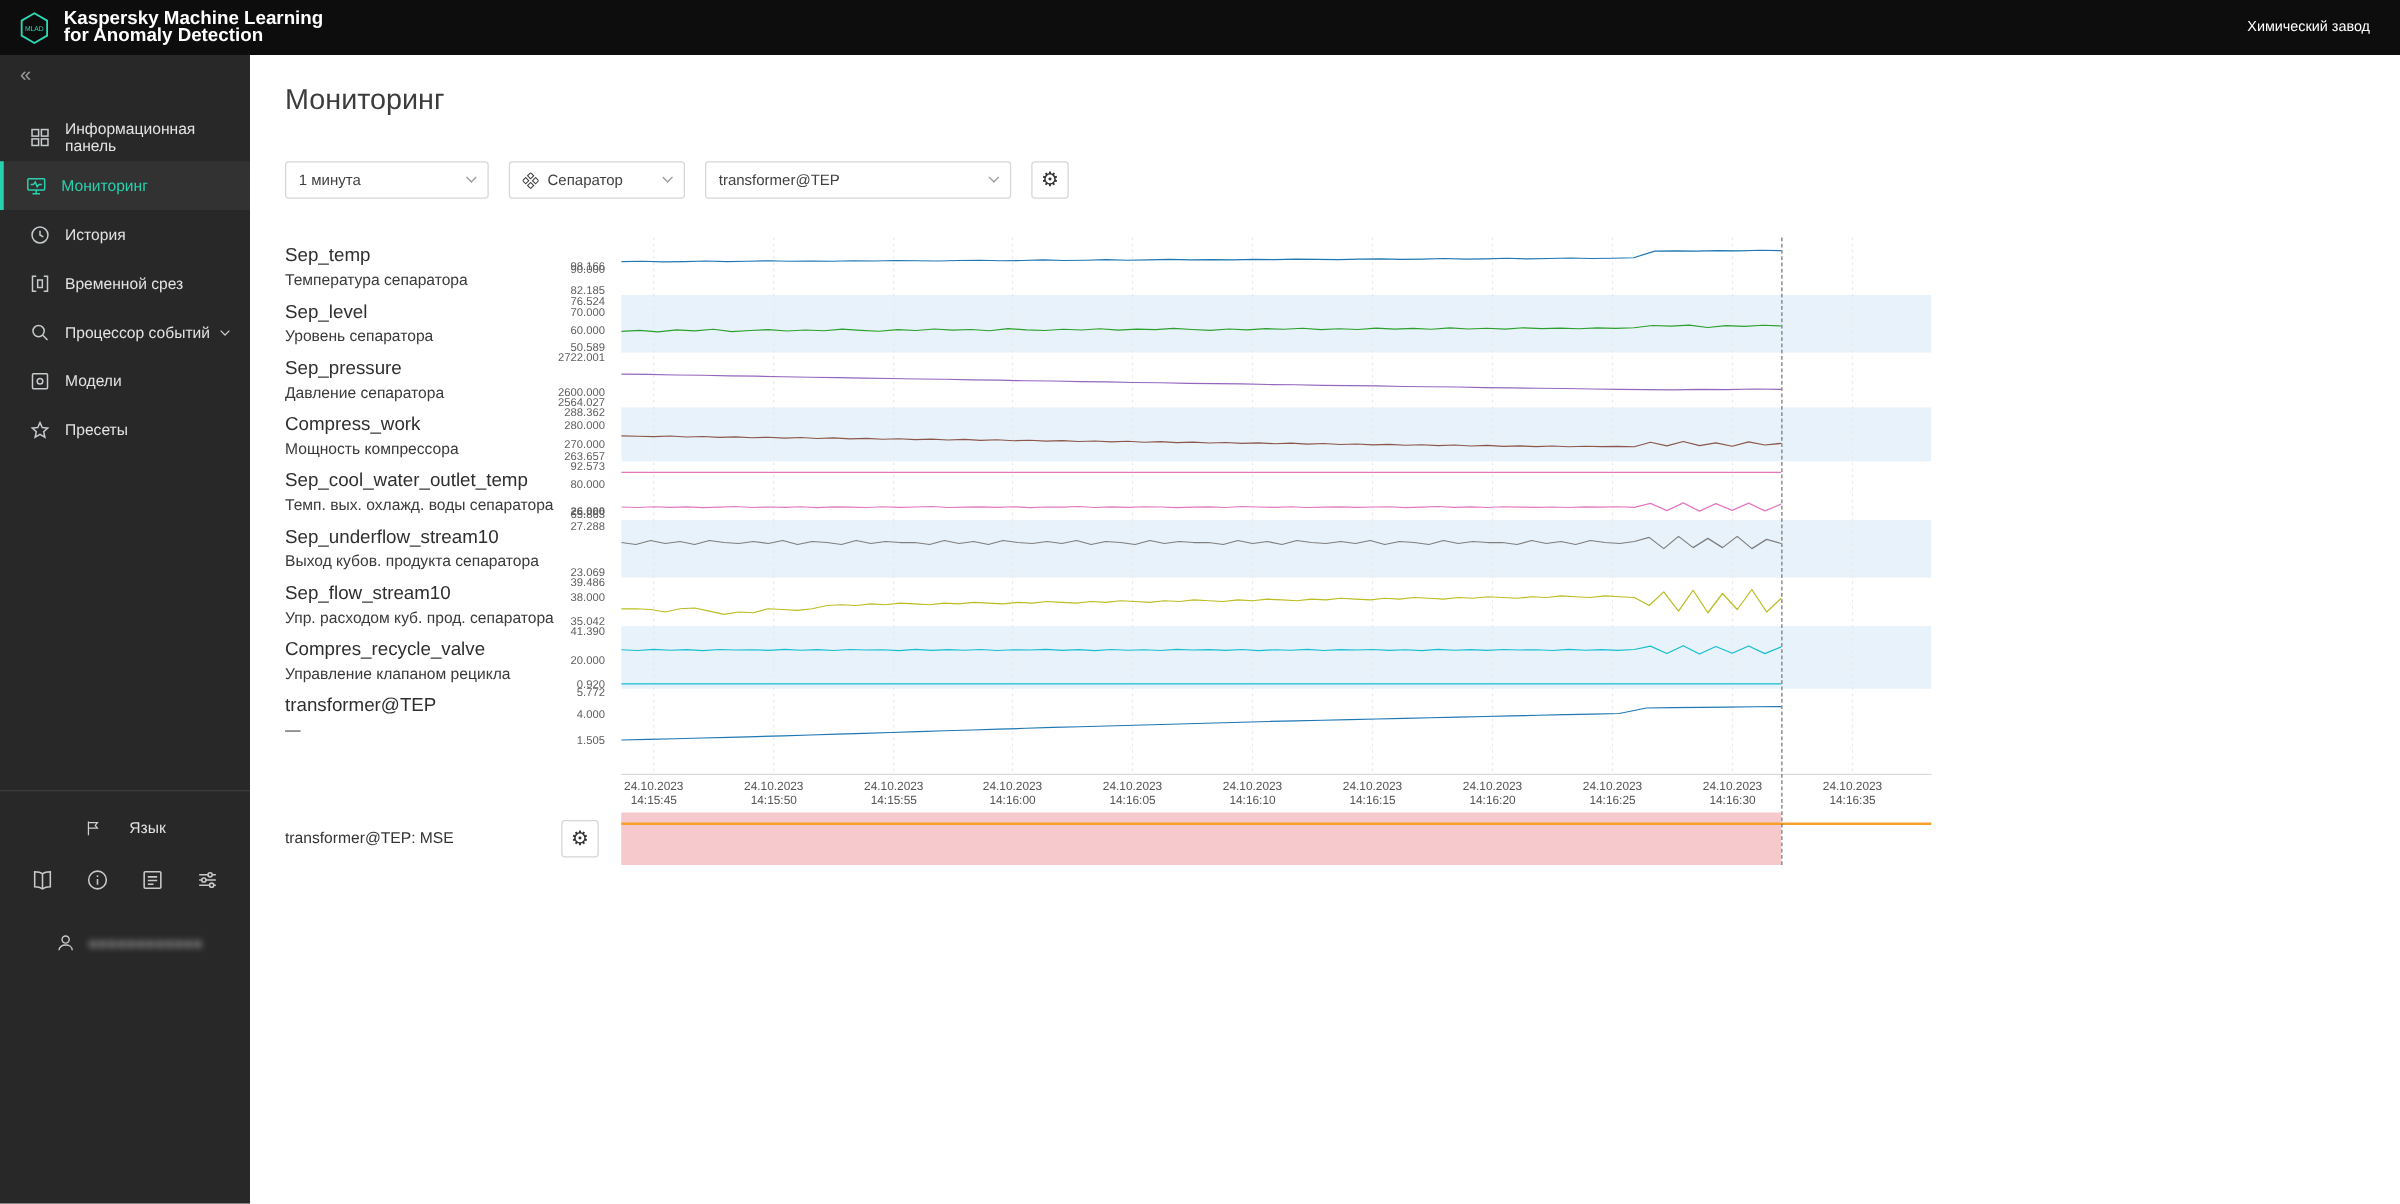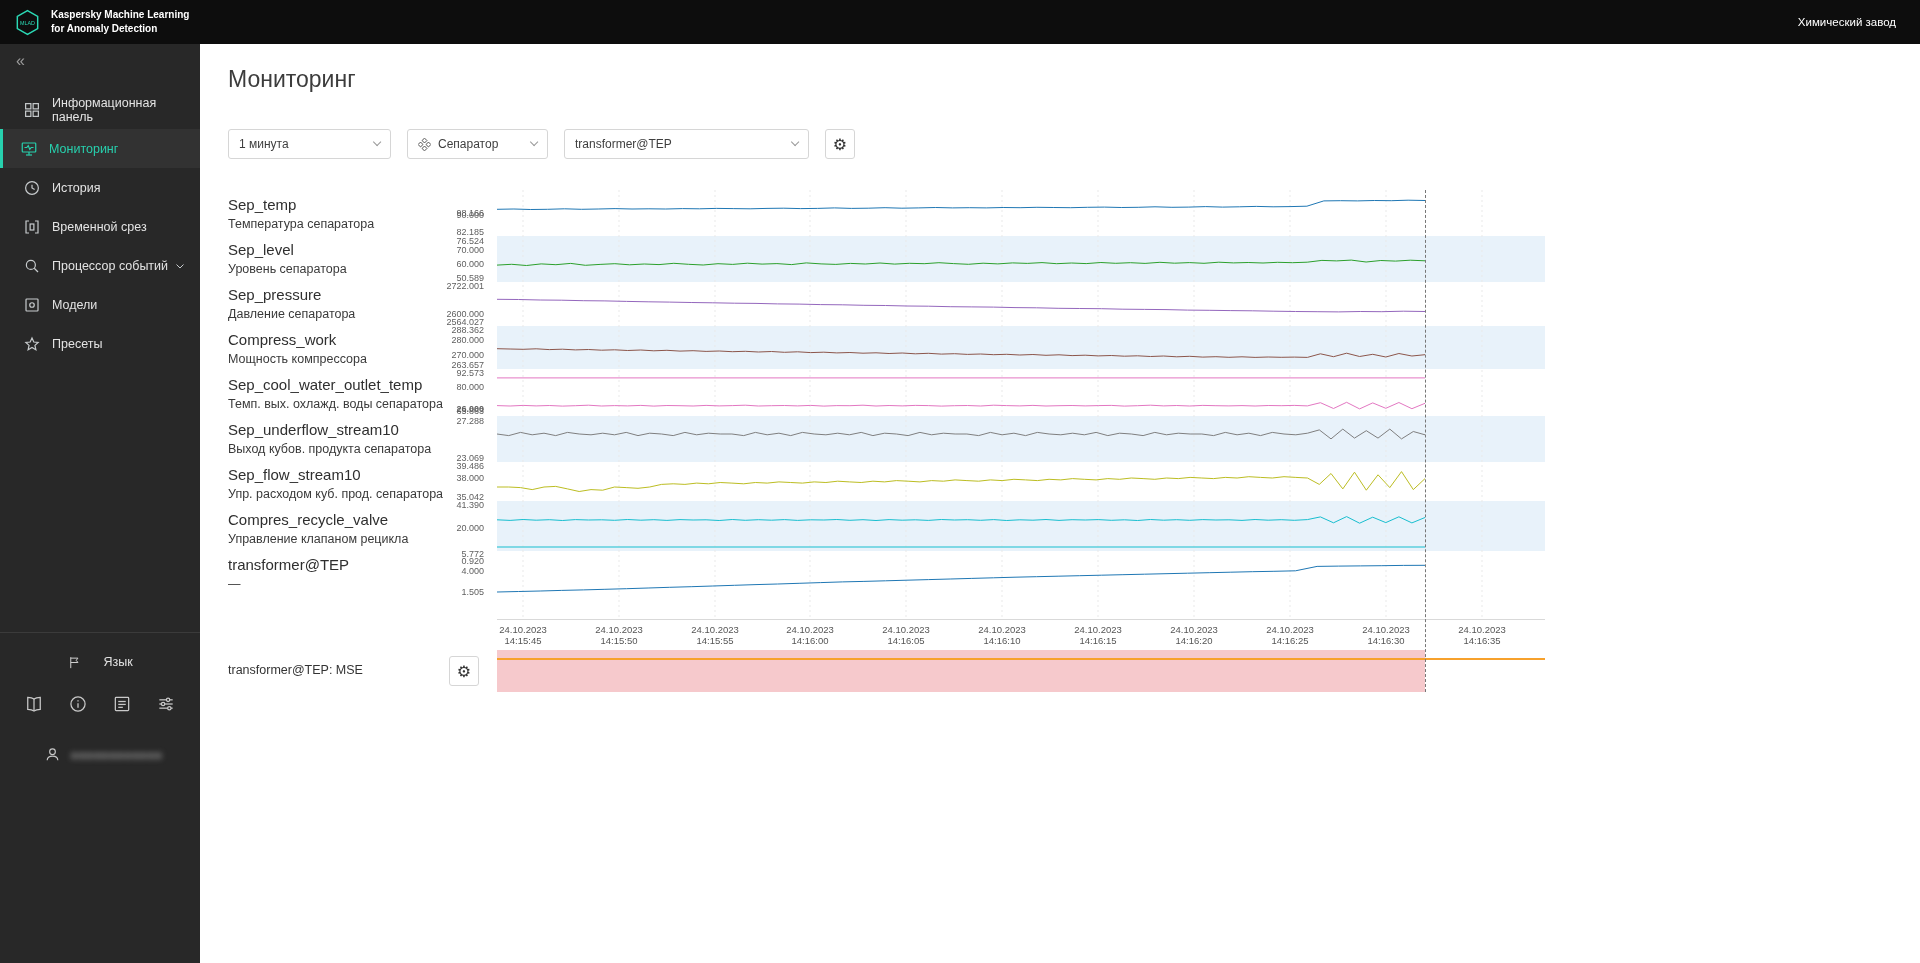--- a/index.html
+++ b/index.html
@@ -9,21 +9,21 @@
     background:#ffffff; font-family:"Liberation Sans", sans-serif; color:#333;
   }
 
   
   .header {
     position:absolute; left:0; top:0; width:1920px; height:44px; background:#0d0d0d;
     display:flex; align-items:center; justify-content:space-between;
     padding:0 24px 0 14px; z-index:20;
   }
   .brand { display:flex; align-items:center; gap:10px; }
-  .brand-name { color:#ffffff; font-size:10px; line-height:14px; font-weight:600; }
+  .brand-name { color:#ffffff; font-size:15px; line-height:14px; font-weight:600; }
   .org { color:#ffffff; font-size:11.5px; }
 
   
   .sidebar {
     position:absolute; left:0; top:44px; width:200px; height:919px;
     background:#282828; color:#e6e6e6; z-index:10;
   }
   .collapse { position:absolute; top:8px; left:16px; color:#9b9b9b; font-size:16px; cursor:pointer; }
   .nav { position:absolute; top:46px; left:0; width:200px; }
   .nav-item {
@@ -319,21 +319,21 @@
     <span class="y-tick" style="top: 382px; margin-left: 46px;">80.000</span>
     <span class="y-tick" style="top: 406px;">65.863</span>
     <span class="y-tick" style="top: 416px;">27.288</span>
     <span class="y-tick" style="top: 404px; font-weight: bold;">26.000</span>
     <span class="y-tick" style="top: 453px;">23.069</span>
     <span class="y-tick" style="top: 461px;">39.486</span>
     <span class="y-tick" style="top: 473px;">38.000</span>
     <span class="y-tick" style="top: 492px;">35.042</span>
     <span class="y-tick" style="top: 500px;">41.390</span>
     <span class="y-tick" style="top: 523px;">20.000</span>
-    <span class="y-tick" style="top: 556px; margin-left: 15px;">0.920</span>
+    <span class="y-tick" style="top: 542px; margin-left: 15px;">0.920</span>
     <span class="y-tick" style="top: 549px;">5.772</span>
     <span class="y-tick" style="top: 566px;">4.000</span>
     <span class="y-tick" style="top: 587px;">1.505</span>
   </div>
 
 <div class="plot-wrap">
   <svg id="plot-svg" width="1048" height="430">
       <rect x="0" y="46" width="1048" height="46" fill="#e8f2fa"></rect>
       <rect x="0" y="136" width="1048" height="43" fill="#e8f2fa"></rect>
       <rect x="0" y="226" width="1048" height="46" fill="#e8f2fa"></rect>

